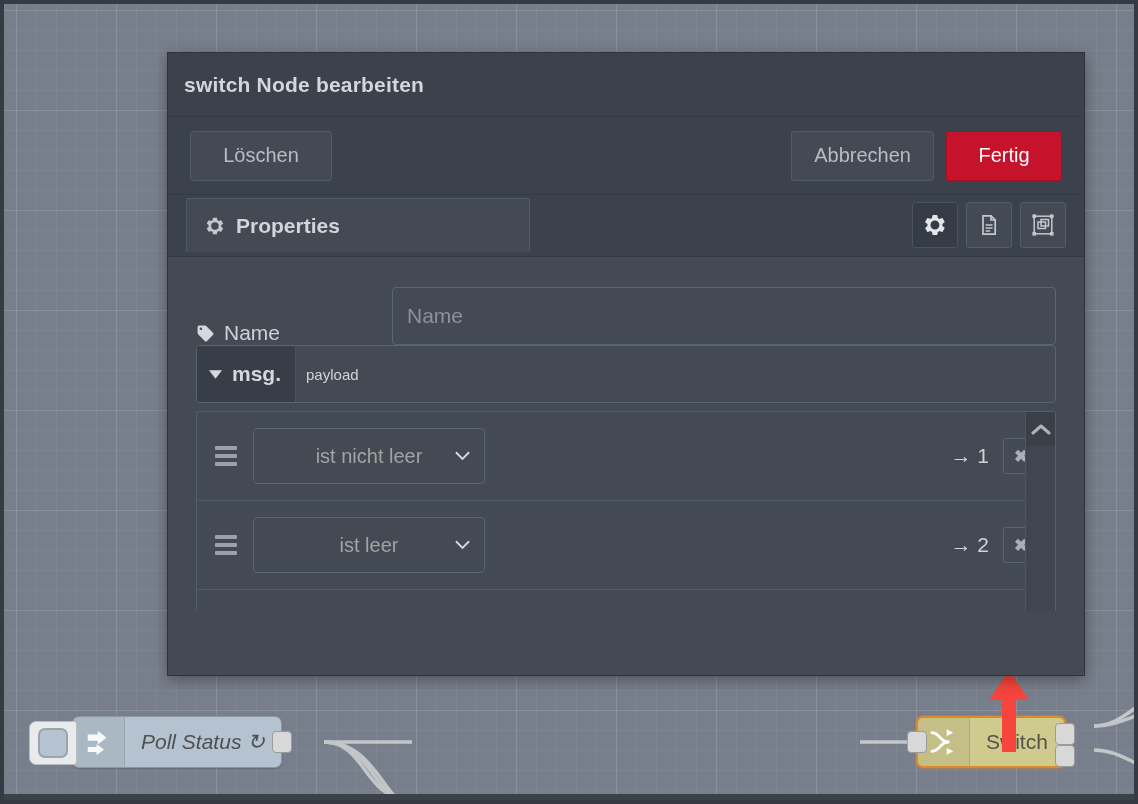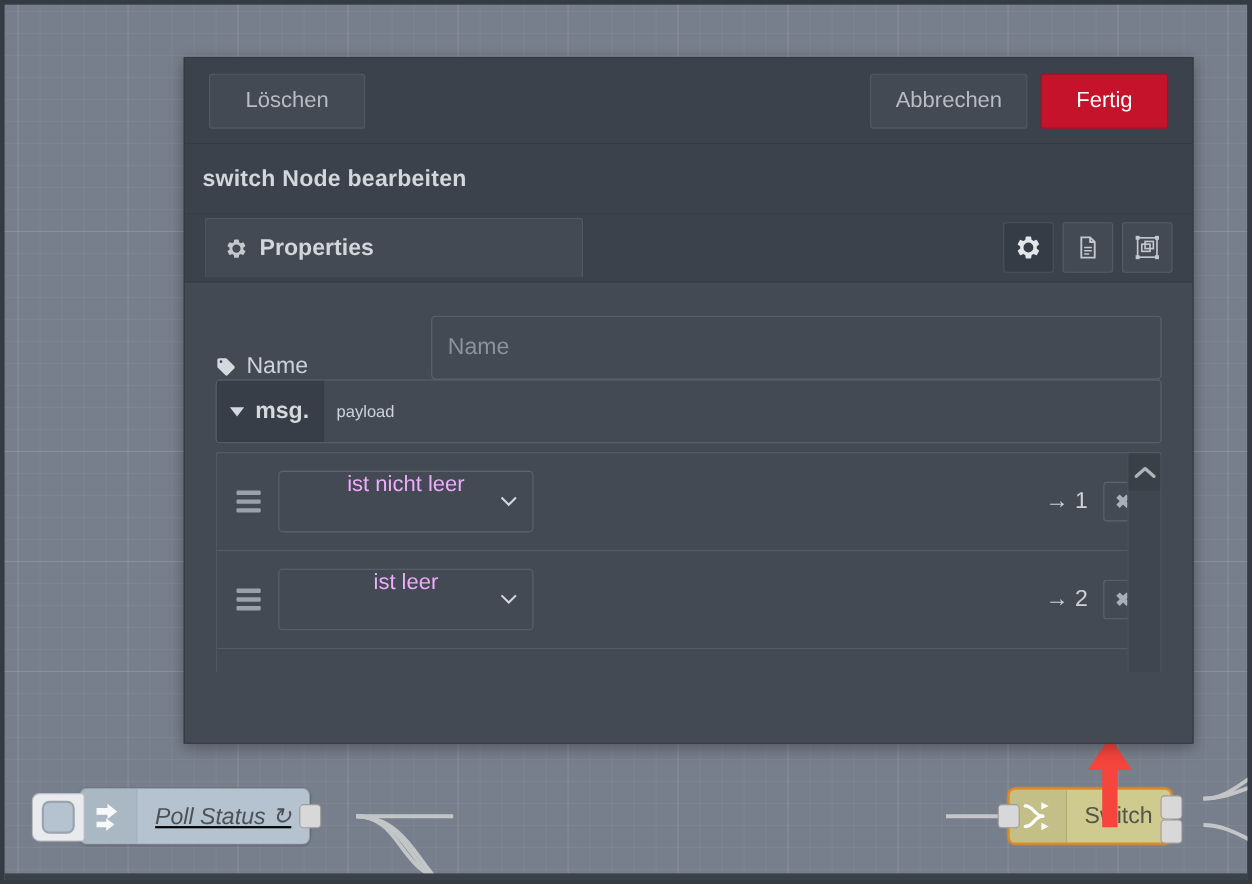--- a/index.html
+++ b/index.html
@@ -69,21 +69,20 @@
     border: 1px solid #9b9b9b;
     border-radius: 4px;
   }
   .port.in  { left: -11px; }
   .port.out { right: -11px; }
 
   
   #node-inject {
     left: 68px; top: 712px;
     background: #b4c3cf;
-    text-decoration: underline;
   }
   #inject-button {
     position: absolute;
     left: -44px; top: 4px;
     width: 48px; height: 44px;
     background: #e8eaec;
     border: 1px solid #b9bdc2;
     border-radius: 7px 3px 3px 7px;
     display: flex; align-items: center; justify-content: center;
   }
@@ -293,23 +292,23 @@
     height: 4px; width: 22px;
     background: #9aa1aa;
     border-radius: 1px;
   }
   .rule-select {
     width: 232px; height: 56px;
     margin-left: 8px;
     background: #434a54;
     border: 1px solid #5c646e;
     border-radius: 4px;
-    display: flex; justify-content: center;
+    display: flex; align-items: center; justify-content: center;
     position: relative;
-    color: #f0abfc;
+    color: #a3a3a3;
     font-size: 20px;
     cursor: pointer;
   }
   .rule-select .chev {
     position: absolute; right: 14px; top: 50%;
     transform: translateY(-50%);
   }
   .rule-spacer { flex: 1; }
   .rule-output {
     font-size: 21px; color: #cfd3d8;
@@ -402,29 +401,29 @@
   <div id="red-arrow">
     <svg width="46" height="86" viewBox="0 0 46 86">
       <g fill="#f5453c">
         <polygon points="23,2 43,32 30,32 30,84 16,84 16,32 3,32"></polygon>
       </g>
     </svg>
   </div>
 
   <div id="dialog">
 
+    <div id="dialog-header">
+      <div id="dialog-title">switch Node bearbeiten</div>
+    </div>
+
     <div id="dialog-toolbar">
       <div class="btn btn-secondary">Löschen</div>
       <div id="toolbar-spacer"></div>
       <div class="btn btn-secondary">Abbrechen</div>
       <div class="btn btn-primary">Fertig</div>
-    </div>
-
-    <div id="dialog-header">
-      <div id="dialog-title">switch Node bearbeiten</div>
     </div>
 
     <div id="tabs-row">
       <div class="tab">
         <span>
           <svg width="20" height="20" viewBox="0 0 24 24" fill="#c3c8ce">
             <path d="M19.4 13c.04-.32.06-.66.06-1s-.02-.68-.07-1l2.11-1.63a.5.5 0 0 0 .12-.64l-2-3.46a.5.5 0 0 0-.6-.22l-2.49 1a7.3 7.3 0 0 0-1.73-1l-.38-2.65A.5.5 0 0 0 13.93 2h-4a.5.5 0 0 0-.49.42l-.38 2.65c-.63.26-1.2.6-1.73 1l-2.49-1a.5.5 0 0 0-.6.22l-2 3.46a.5.5 0 0 0 .12.64L4.47 11c-.05.32-.07.66-.07 1s.02.68.07 1l-2.11 1.63a.5.5 0 0 0-.12.64l2 3.46c.12.22.38.3.6.22l2.49-1c.53.4 1.1.74 1.73 1l.38 2.65c.04.24.25.42.49.42h4c.24 0 .45-.18.49-.42l.38-2.65c.63-.26 1.2-.6 1.73-1l2.49 1c.22.08.48 0 .6-.22l2-3.46a.5.5 0 0 0-.12-.64L19.4 13zm-7.47 3.5A4.5 4.5 0 1 1 16.43 12a4.5 4.5 0 0 1-4.5 4.5z"></path>
           </svg>
         </span>
         <span>Properties</span>

